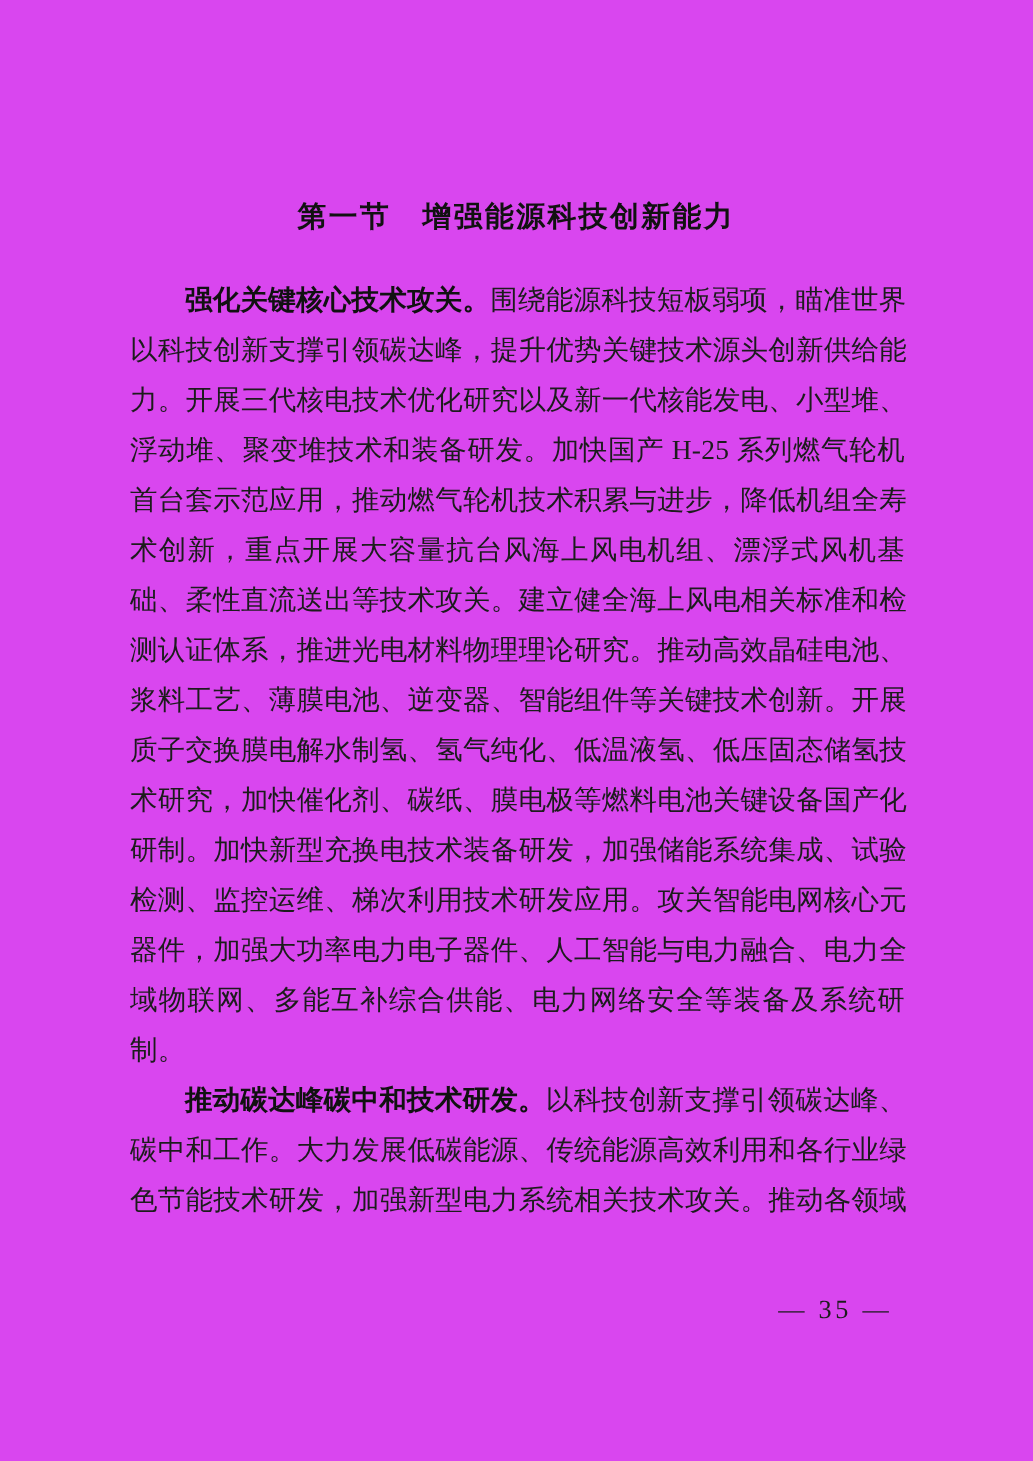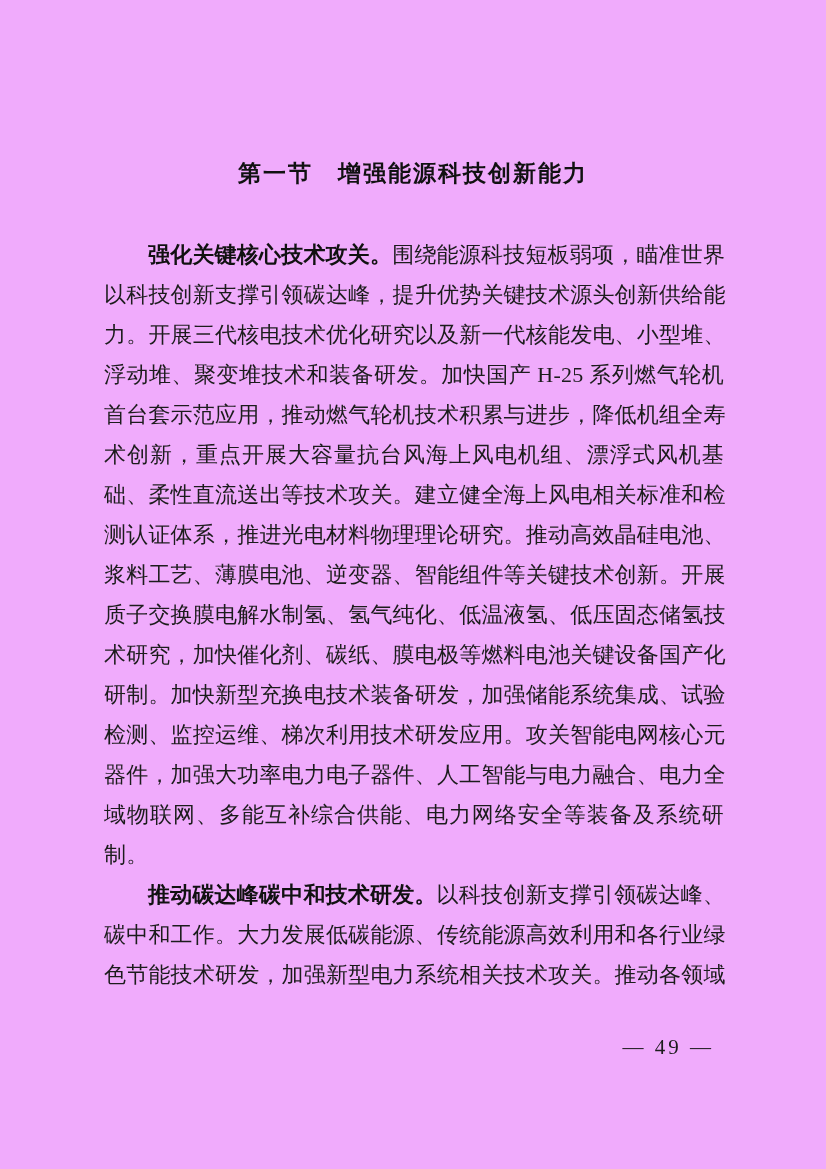--- a/index.html
+++ b/index.html
@@ -5,41 +5,41 @@
   html, body {
     margin: 0;
     padding: 0;
     background: #9a9a9a;
   }
   .page {
     position: relative;
     width: 826px;
     height: 1169px;
     margin: 0 auto;
-    background: #f0abfc;
+    background: #d946ef;
     color: #1c1c1c;
     font-family: "Liberation Serif", "DejaVu Serif", serif;
     overflow: hidden;
   }
   .section-title {
     position: absolute;
     top: 158px;
     left: 0;
     width: 100%;
     text-align: center;
     font-family: "Liberation Sans", "DejaVu Sans", sans-serif;
     font-weight: bold;
     font-size: 23px;
     letter-spacing: 2px;
     color: #111111;
   }
   .text-block {
     position: absolute;
     left: 104px;
-    top: 235px;
+    top: 220px;
     width: 620px;
   }
   .paragraph { margin: 0; padding: 0; }
   .line {
     height: 40px;
     line-height: 40px;
     font-size: 22px;
     white-space: nowrap;
     text-align: justify;
     text-align-last: justify;
@@ -91,14 +91,14 @@
         <div class="line">域物联网、多能互补综合供能、电力网络安全等装备及系统研</div>
         <div class="line lastline">制。</div>
       </div>
       <div class="paragraph">
         <div class="line indent"><span class="lead">推动碳达峰碳中和技术研发。</span>以科技创新支撑引领碳达峰、</div>
         <div class="line">碳中和工作。大力发展低碳能源、传统能源高效利用和各行业绿</div>
         <div class="line">色节能技术研发，加强新型电力系统相关技术攻关。推动各领域</div>
       </div>
     </div>
 
-  <div class="page-number">— 49 —</div>
+  <div class="page-number">— 35 —</div>
 </div>
 
 </body></html>

